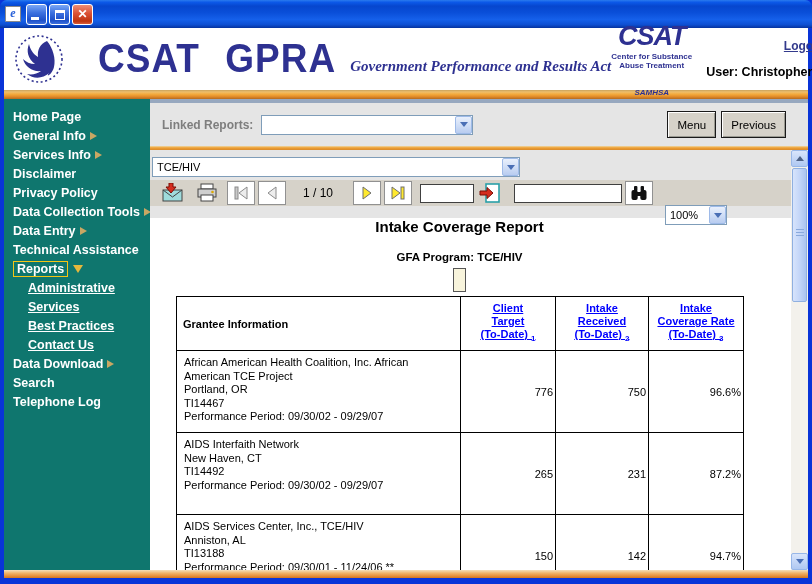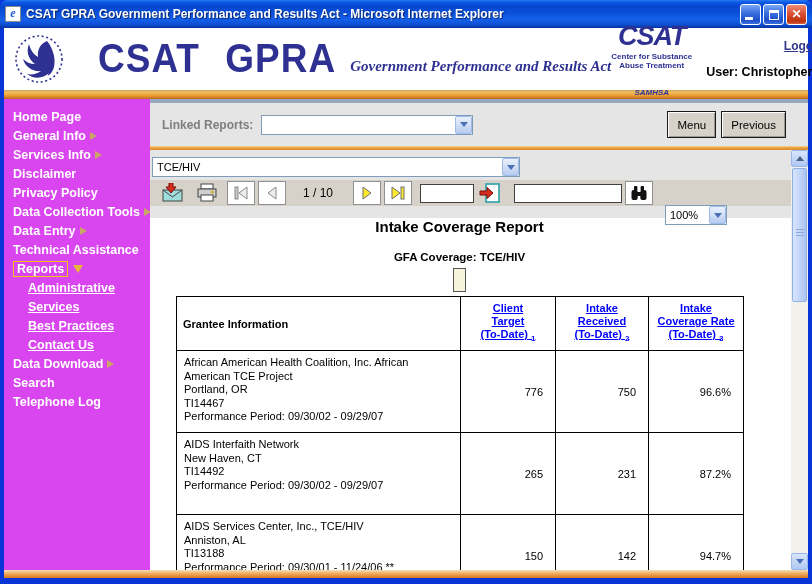--- a/index.html
+++ b/index.html
@@ -41,21 +41,21 @@
   .user-col{ width:196px; margin-left:14px; flex:0 0 auto; }
   .logout{ display:block; text-align:center; color:#333A8C; font-weight:bold; font-size:12px;
     text-decoration:underline; margin-bottom:12px; cursor:pointer; }
   .user-text{ font-size:12.5px; font-weight:bold; color:#000; white-space:nowrap; }
 
   .goldbar{ height:9px; background:linear-gradient(180deg,#C9A25C 0%,#EDBE6C 22%,#F3A93B 48%,#E08A28 75%,#B56A1F 100%); }
   .goldbar.bottom{ height:8px; background:linear-gradient(180deg,#F4E0BC 0%,#F0B268 40%,#E89440 70%,#D3751F 100%); }
 
   
   .main{ display:flex; height:471px; }
-  .sidebar{ width:146px; background:#d946ef; color:#fff; padding-top:9px; flex:0 0 auto; }
+  .sidebar{ width:146px; background:#0f766e; color:#fff; padding-top:9px; flex:0 0 auto; }
   .nav-item{ font-size:12.5px; font-weight:bold; line-height:19px; padding-left:9px; white-space:nowrap; cursor:pointer; }
   .nav-item.sub{ padding-left:24px;text-decoration:underline; }
   .arr-right{ display:inline-block; width:0; height:0; border-left:7px solid #C9A763;
     border-top:4.5px solid transparent; border-bottom:4.5px solid transparent; margin-left:4px; }
   .arr-down{ display:inline-block; width:0; height:0; border-top:8px solid #E6B83C;
     border-left:5px solid transparent; border-right:5px solid transparent; margin-left:5px; }
   .sel-box{ border:1px solid #F5C515; padding:0 3px; }
 
   .content{ flex:1; background:#e5e5e5; display:flex; flex-direction:column; min-width:0; }
   .content-strip{ height:4px; background:#97A8BF; }
@@ -107,30 +107,29 @@
   .beige-box{ width:13px; height:24px; margin:5px auto 4px; background:#F8F4DC; border:1px solid #555; }
   table.rep{ border-collapse:collapse; width:567px; table-layout:fixed; }
   table.rep td,table.rep th{ border:1px solid #000; font-size:11px; }
   .c0{ width:284px; } .c1{ width:95px; } .c2{ width:93px; } .c3{ width:95px; }
   th.grantee{ text-align:left; vertical-align:middle; padding:4px 6px; font-weight:bold; height:54px; }
   th.num{ vertical-align:middle; text-align:center; font-weight:bold; }
   .hlink{ color:#0000FF; cursor:pointer; line-height:13px; }
   .hlink div{ text-decoration:underline; }
   .hlink sub{ font-size:8px; text-decoration:none; }
   td.info{ vertical-align:top; padding:5px 7px; line-height:13.5px; height:82px; }
-  td.val{ text-align:right; vertical-align:middle; padding-right:12px; }
+  td.val{ text-align:right; vertical-align:middle; padding-right:2px; }
 </style>
 </head>
 <body>
 
 <div class="window">
 
   <div class="titlebar">
     <div class="ie-icon">e</div>
-    <div class="title-text">CSAT GPRA Government Performance and Results Act - Microsoft Internet Explorer</div>
     <div class="winbtns">
       <div class="winbtn">
           <span class="glyph-min"></span>
         </div>
       <div class="winbtn">
           <span class="glyph-max"></span>
         </div>
       <div class="winbtn close">
           <span class="glyph-close">✕</span>
         </div>
@@ -271,21 +270,21 @@
                 <div class="combo-text">100%</div>
                 <div class="combo-btn">
                     <span class="chev-down"></span>
                   </div>
               </div>
             </div>
 
             <div class="report">
               <div class="rep-wrap">
                 <div class="rep-title">Intake Coverage Report</div>
-                <div class="rep-sub">GFA Coverage: TCE/HIV</div>
+                <div class="rep-sub">GFA Program: TCE/HIV</div>
                 <div class="beige-box"></div>
                 <table class="rep">
                   <colgroup>
                       <col class="c0">
                       <col class="c1">
                       <col class="c2">
                       <col class="c3">
                     </colgroup>
                   <tbody>
                       <tr>

